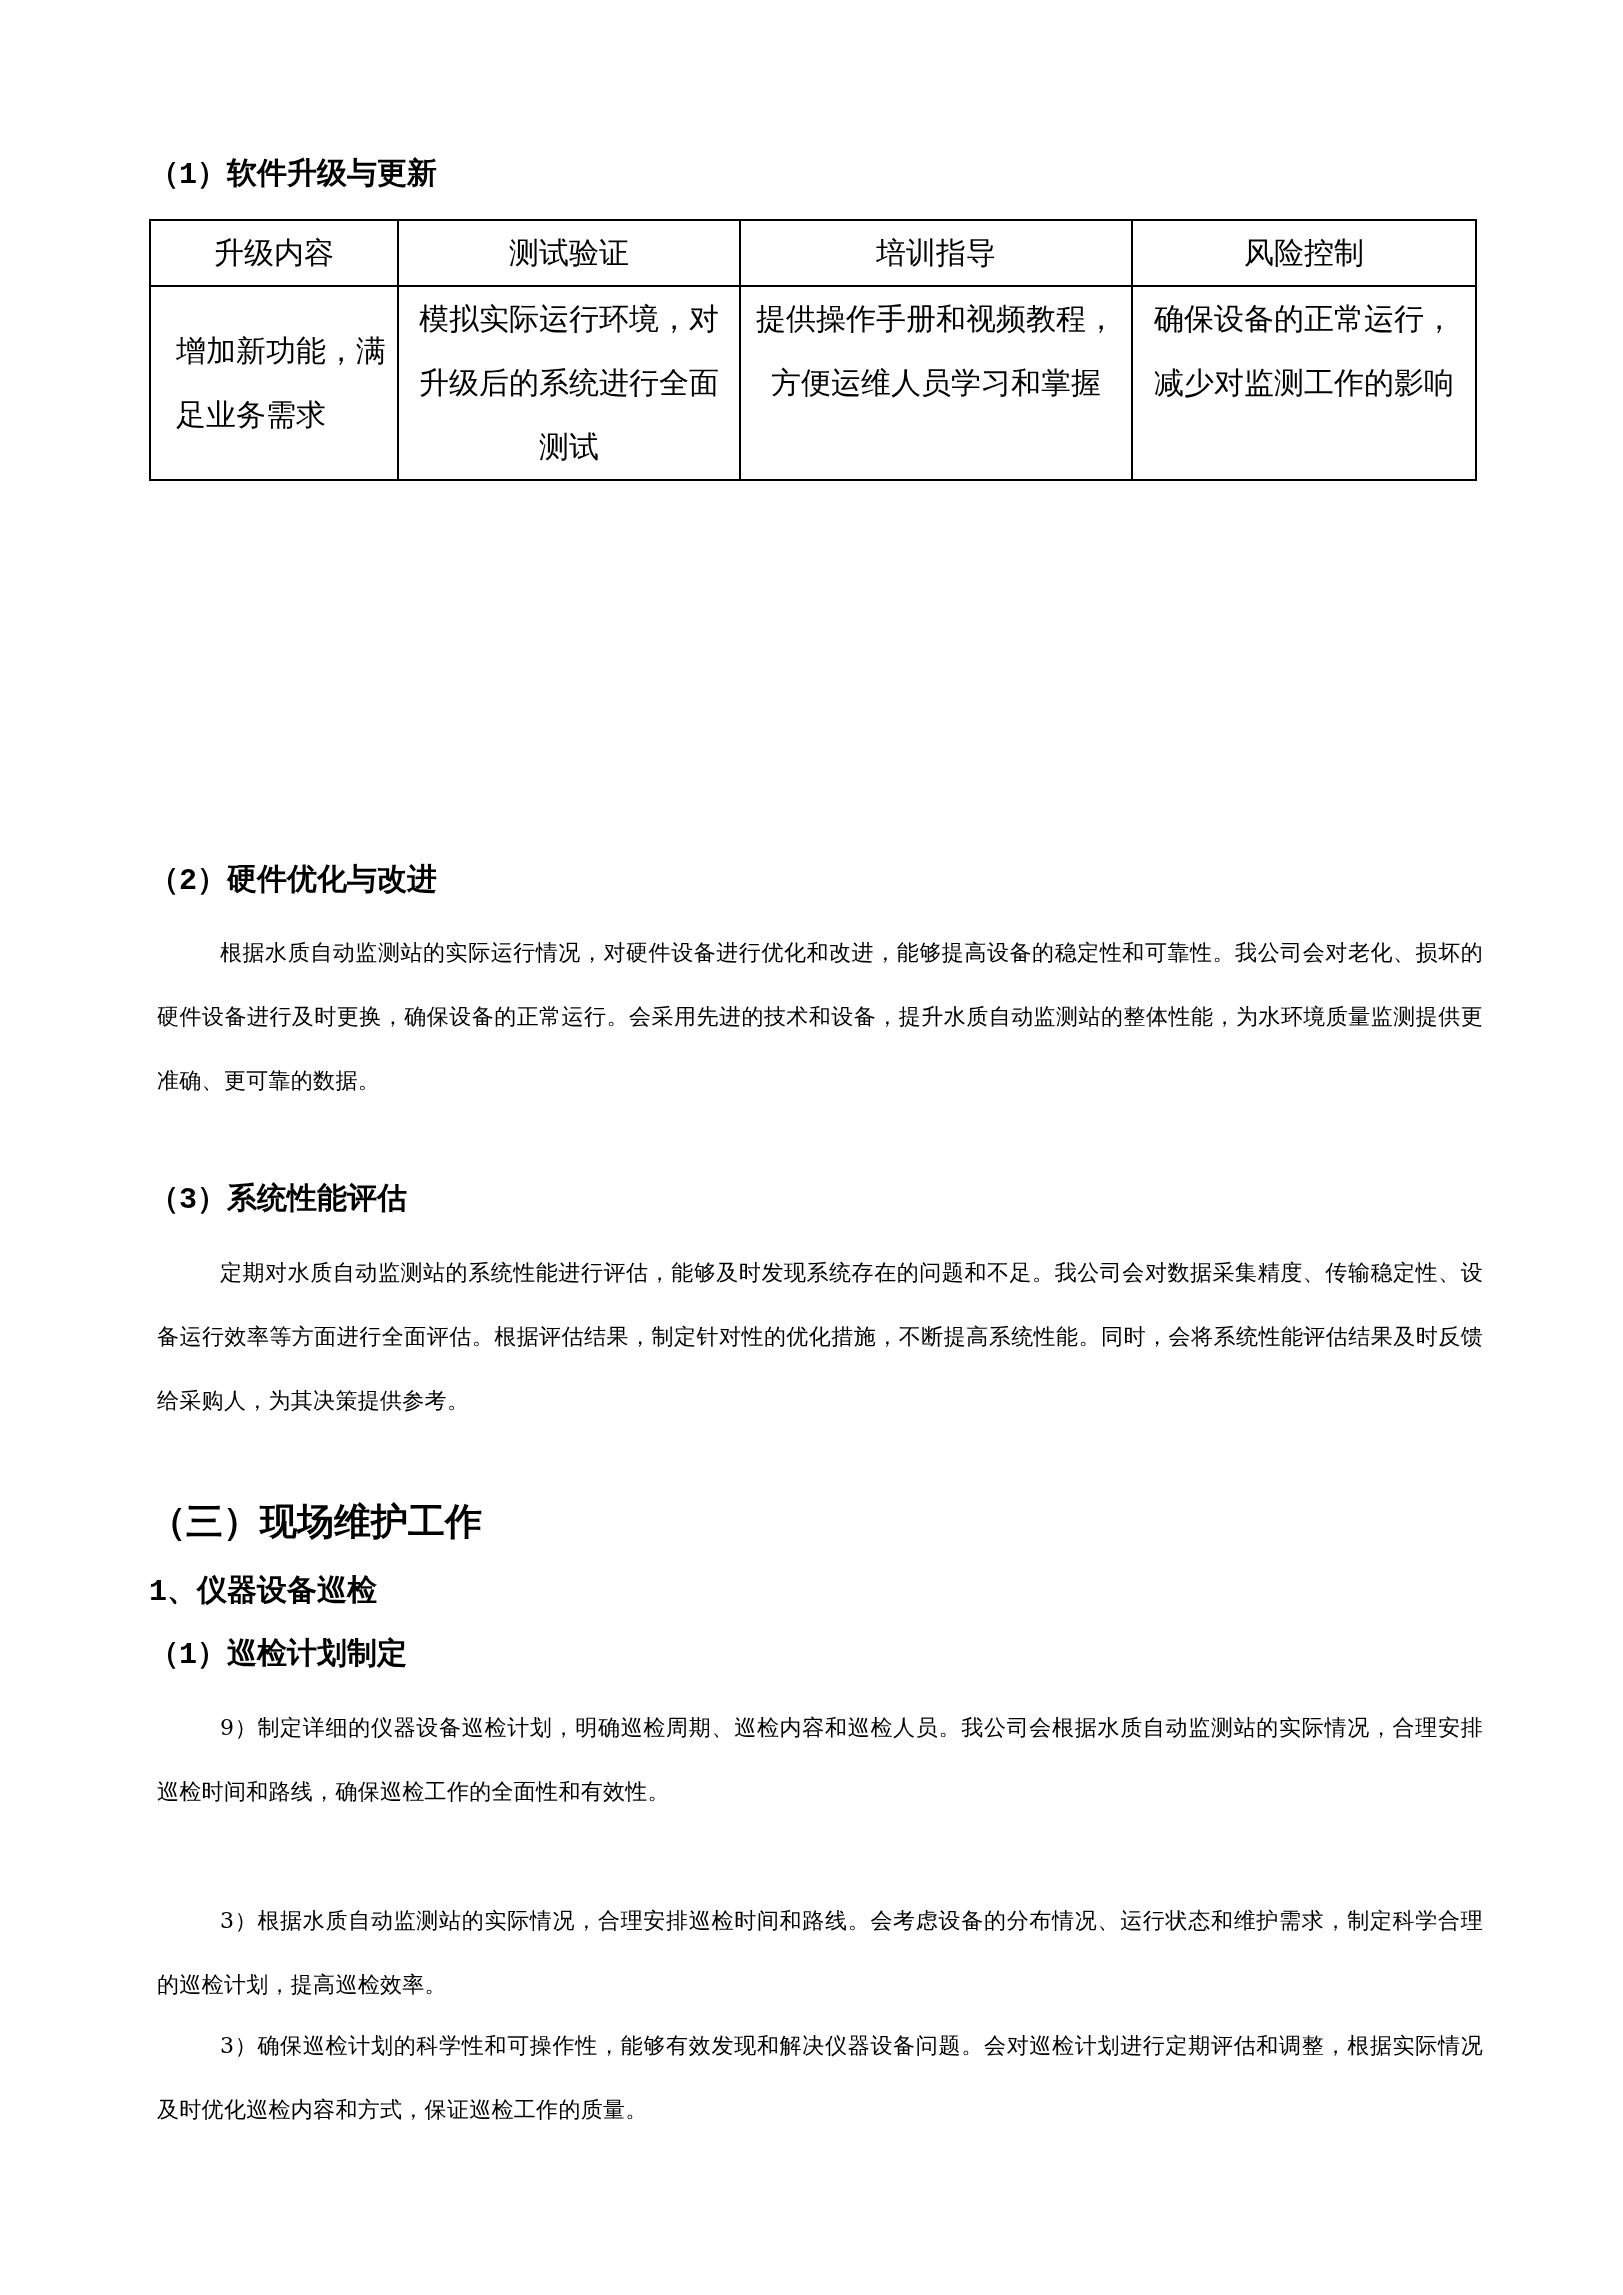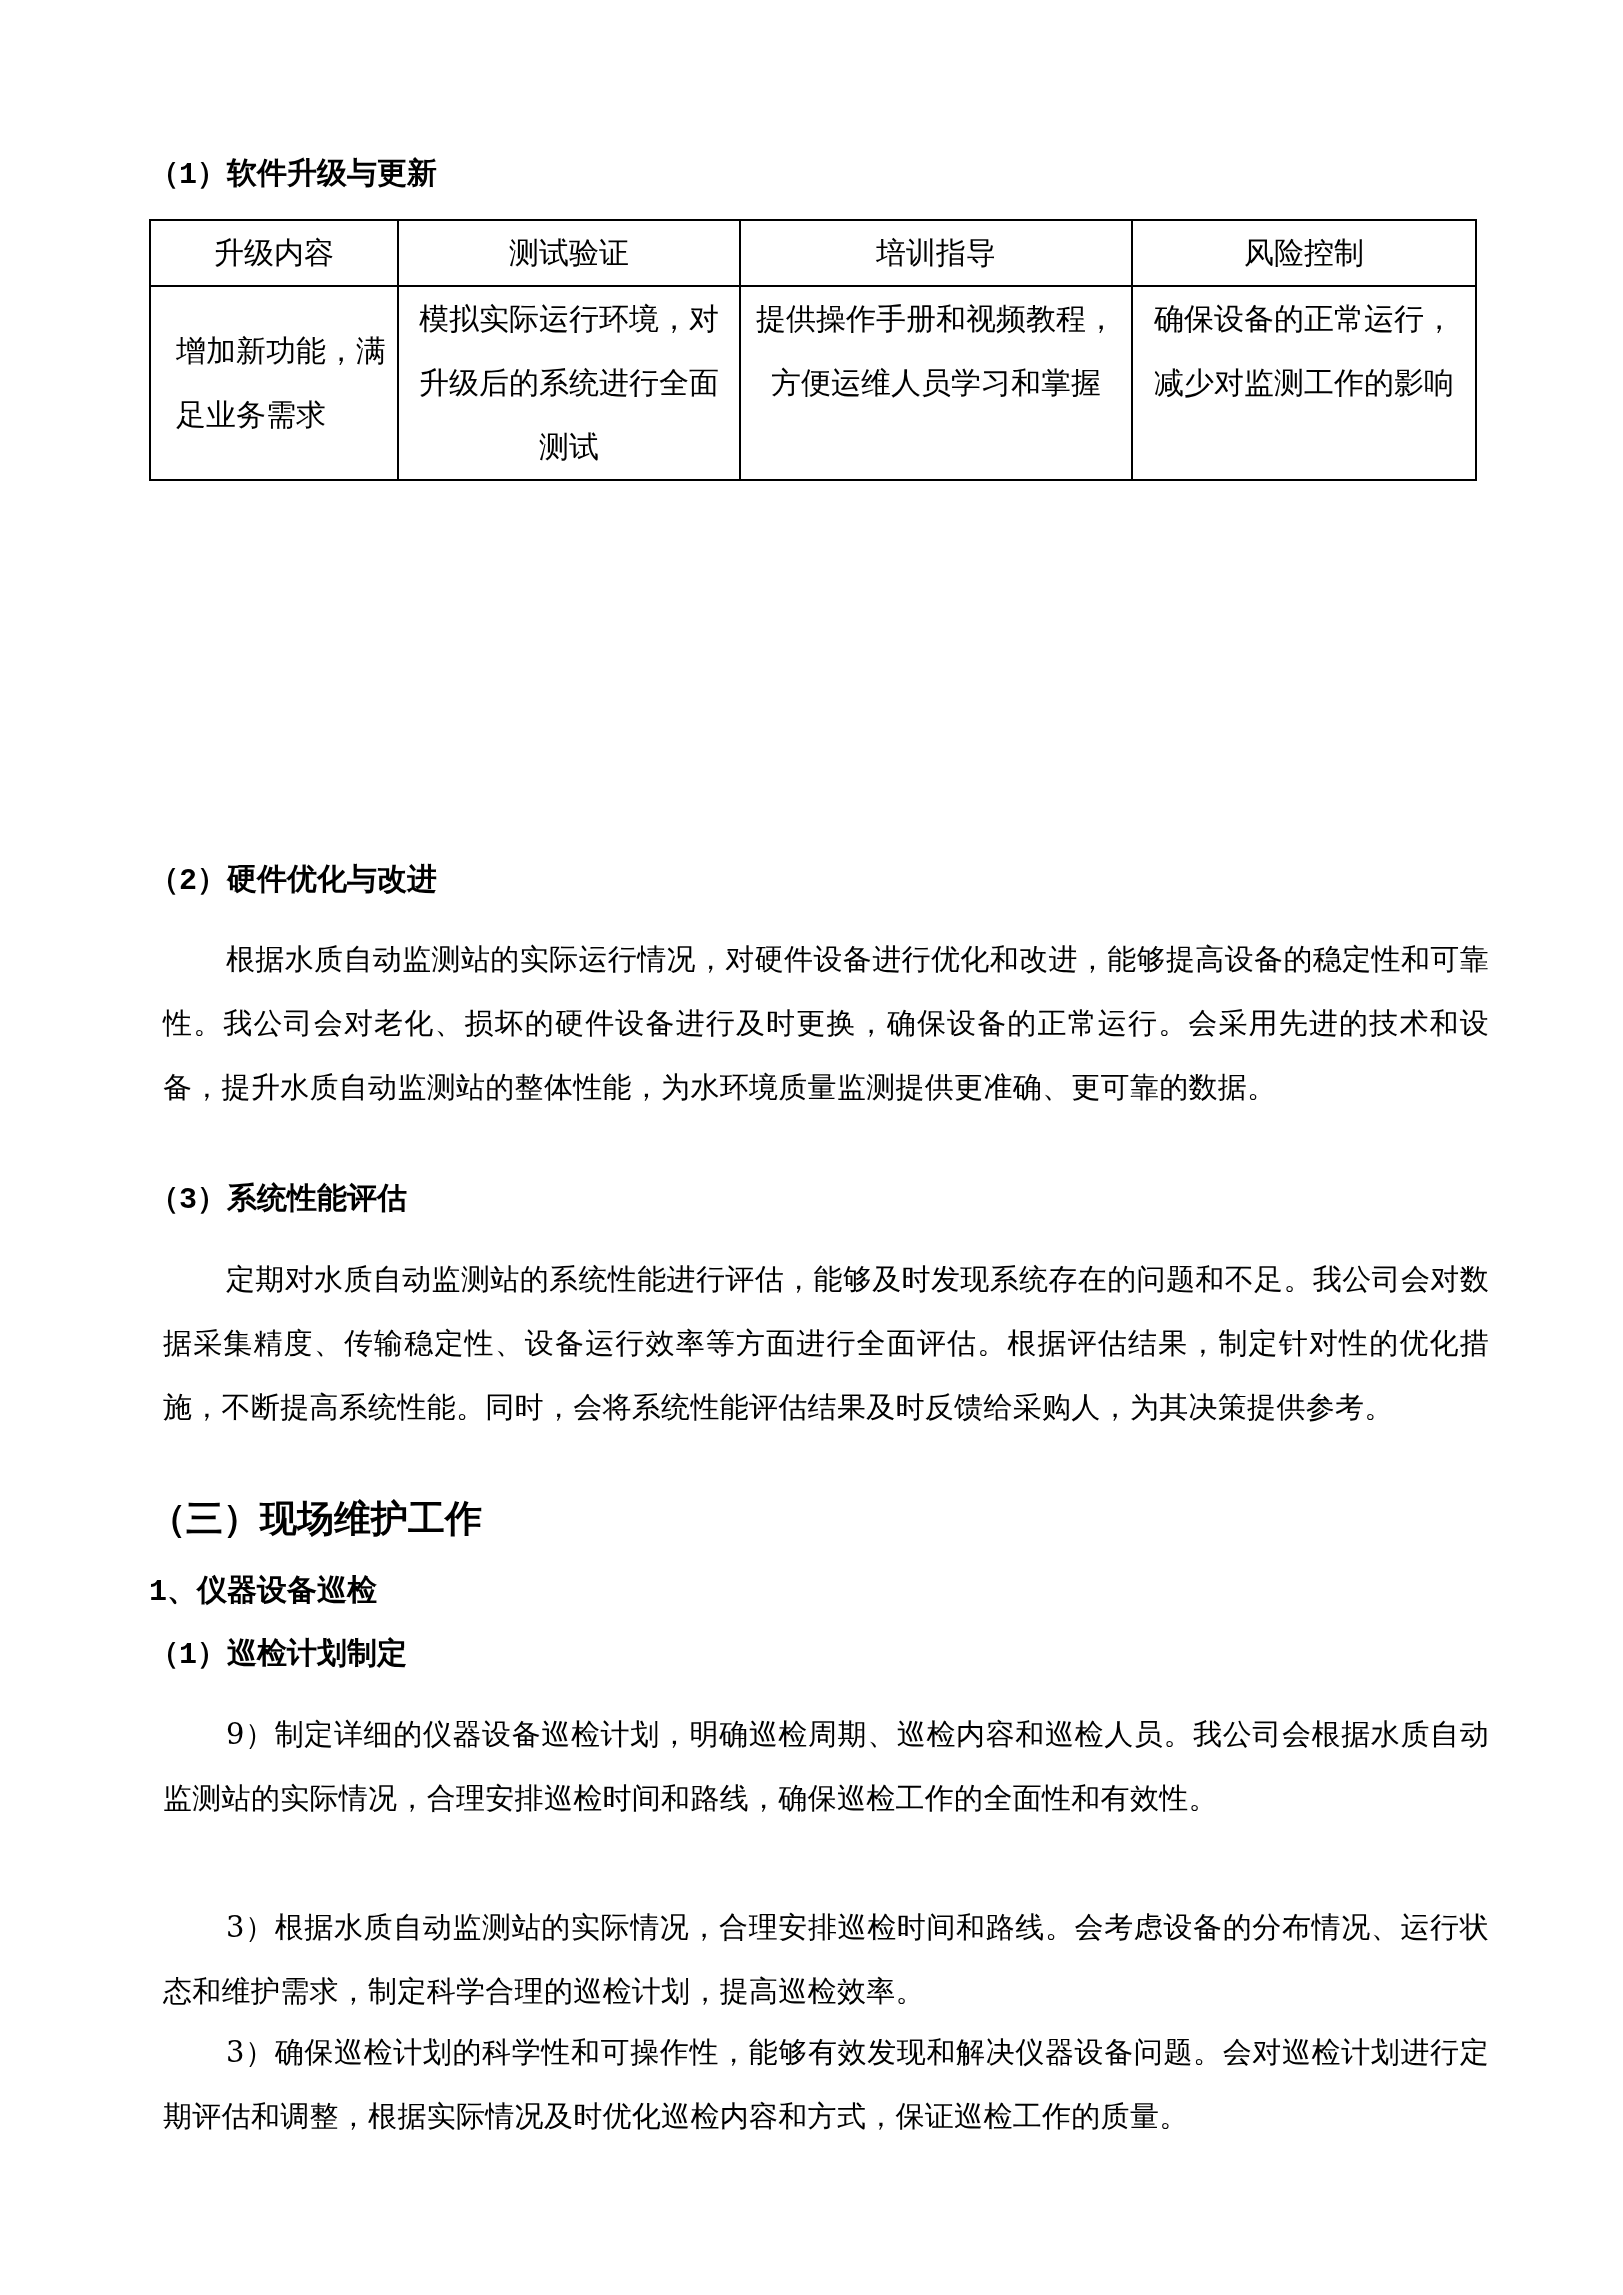--- a/index.html
+++ b/index.html
@@ -8,26 +8,26 @@
     font-family: "DejaVu Serif", "Liberation Serif", serif;
     color: #000000;
   }
   .page { position: absolute; left: 149px; top: 0; width: 1326px; }
   .h-sub {
     position: absolute; left: 0; font-weight: bold; font-size: 30px;
     line-height: 64px; height: 64px; white-space: nowrap; font-family: Liberation Mono, monospace;
   }
   .h-section {
     position: absolute; left: 0; font-weight: bold; font-size: 37px;
-    line-height: 72px; height: 72px; white-space: nowrap; font-family: Liberation Mono, monospace;
+    line-height: 72px; height: 72px; white-space: nowrap;
   }
   .para {
-    position: absolute; left: 0; width: 1326px; font-size: 29px;
+    position: absolute; left: 0; width: 1326px; font-size: 22px;
     line-height: 64px; text-align: justify; text-indent: 63px;
-    letter-spacing: 0.3px; margin: 14px;
+    letter-spacing: 0.3px; margin: 8px;
   }
   table.upgrade {
     position: absolute; left: 0; top: 219px; width: 1326px;
     border-collapse: collapse; table-layout: fixed; border-radius: 11px;
   }
   table.upgrade td, table.upgrade th {
     border: 2px solid #000; font-weight: normal; font-size: 30px;
     line-height: 64px; text-align: center; vertical-align: top;
     padding: 0 9.2px; word-break: break-all;
   }

